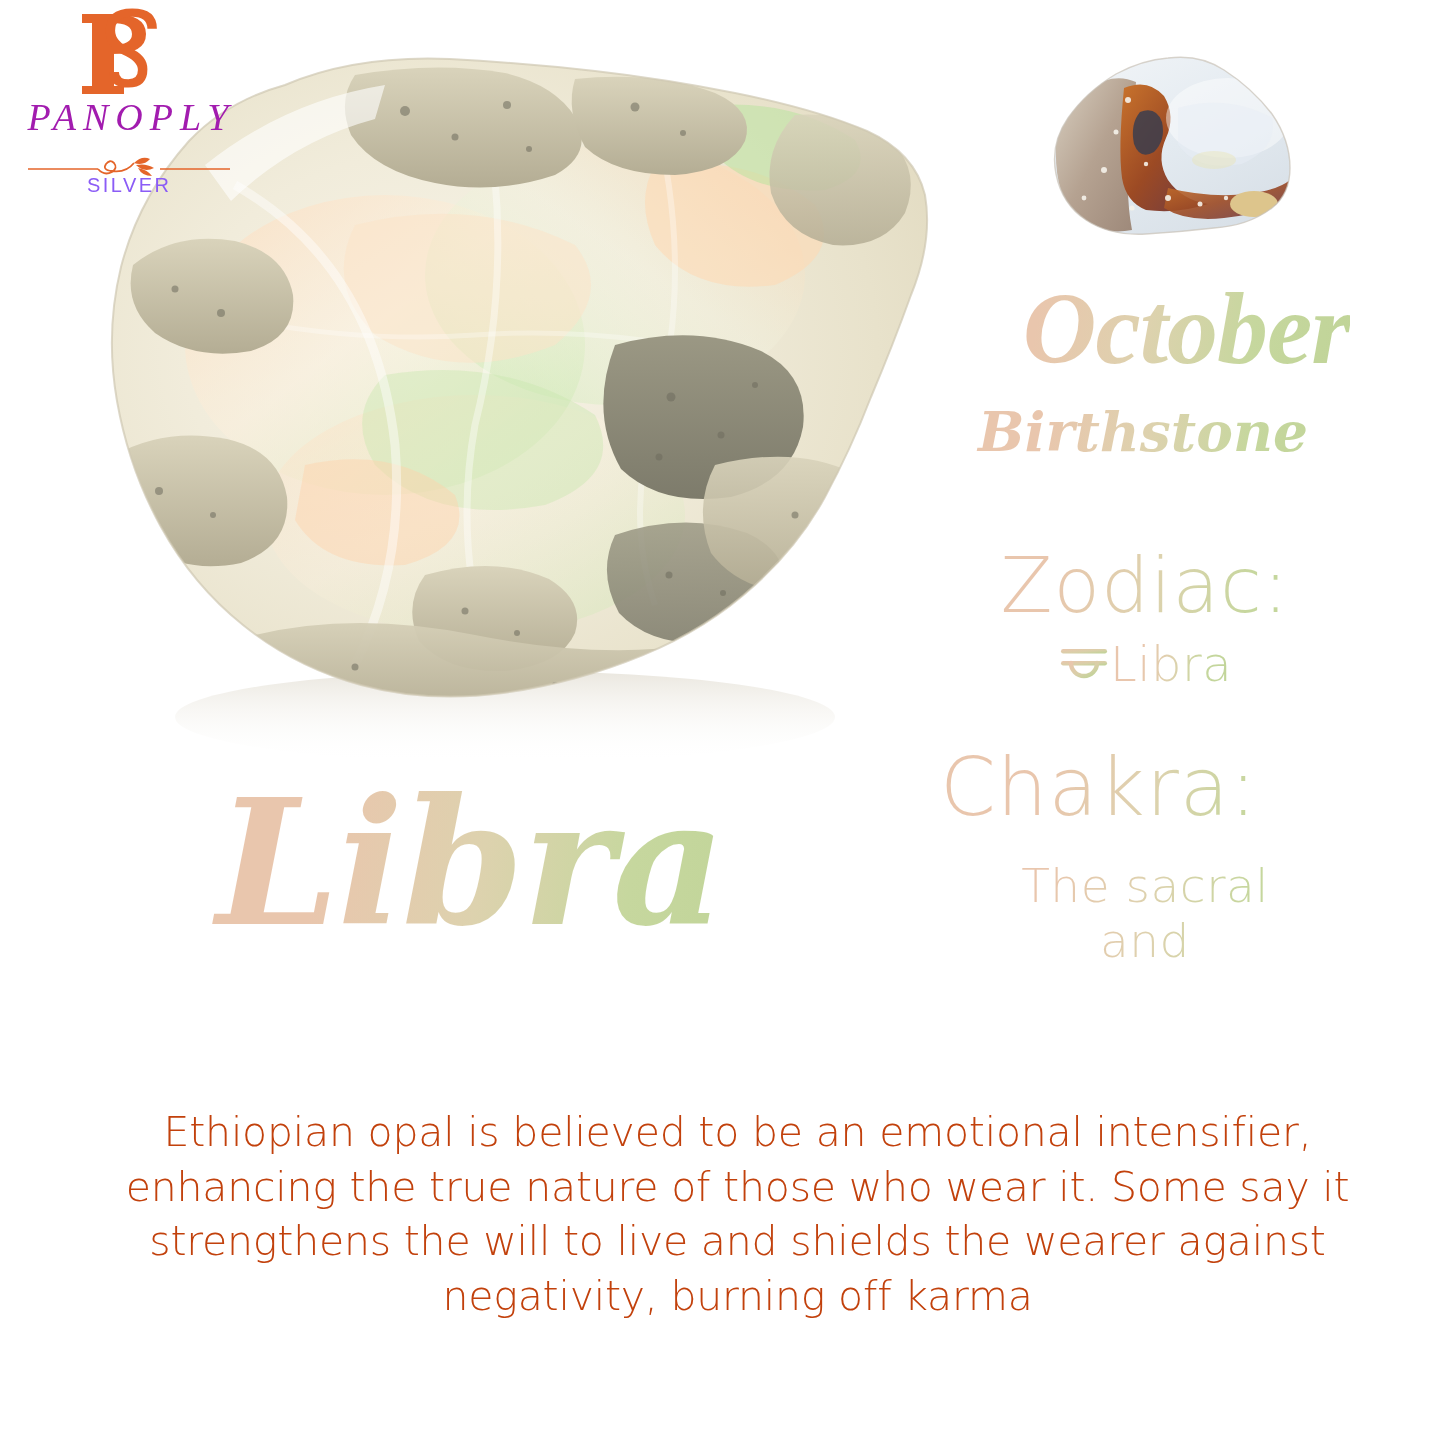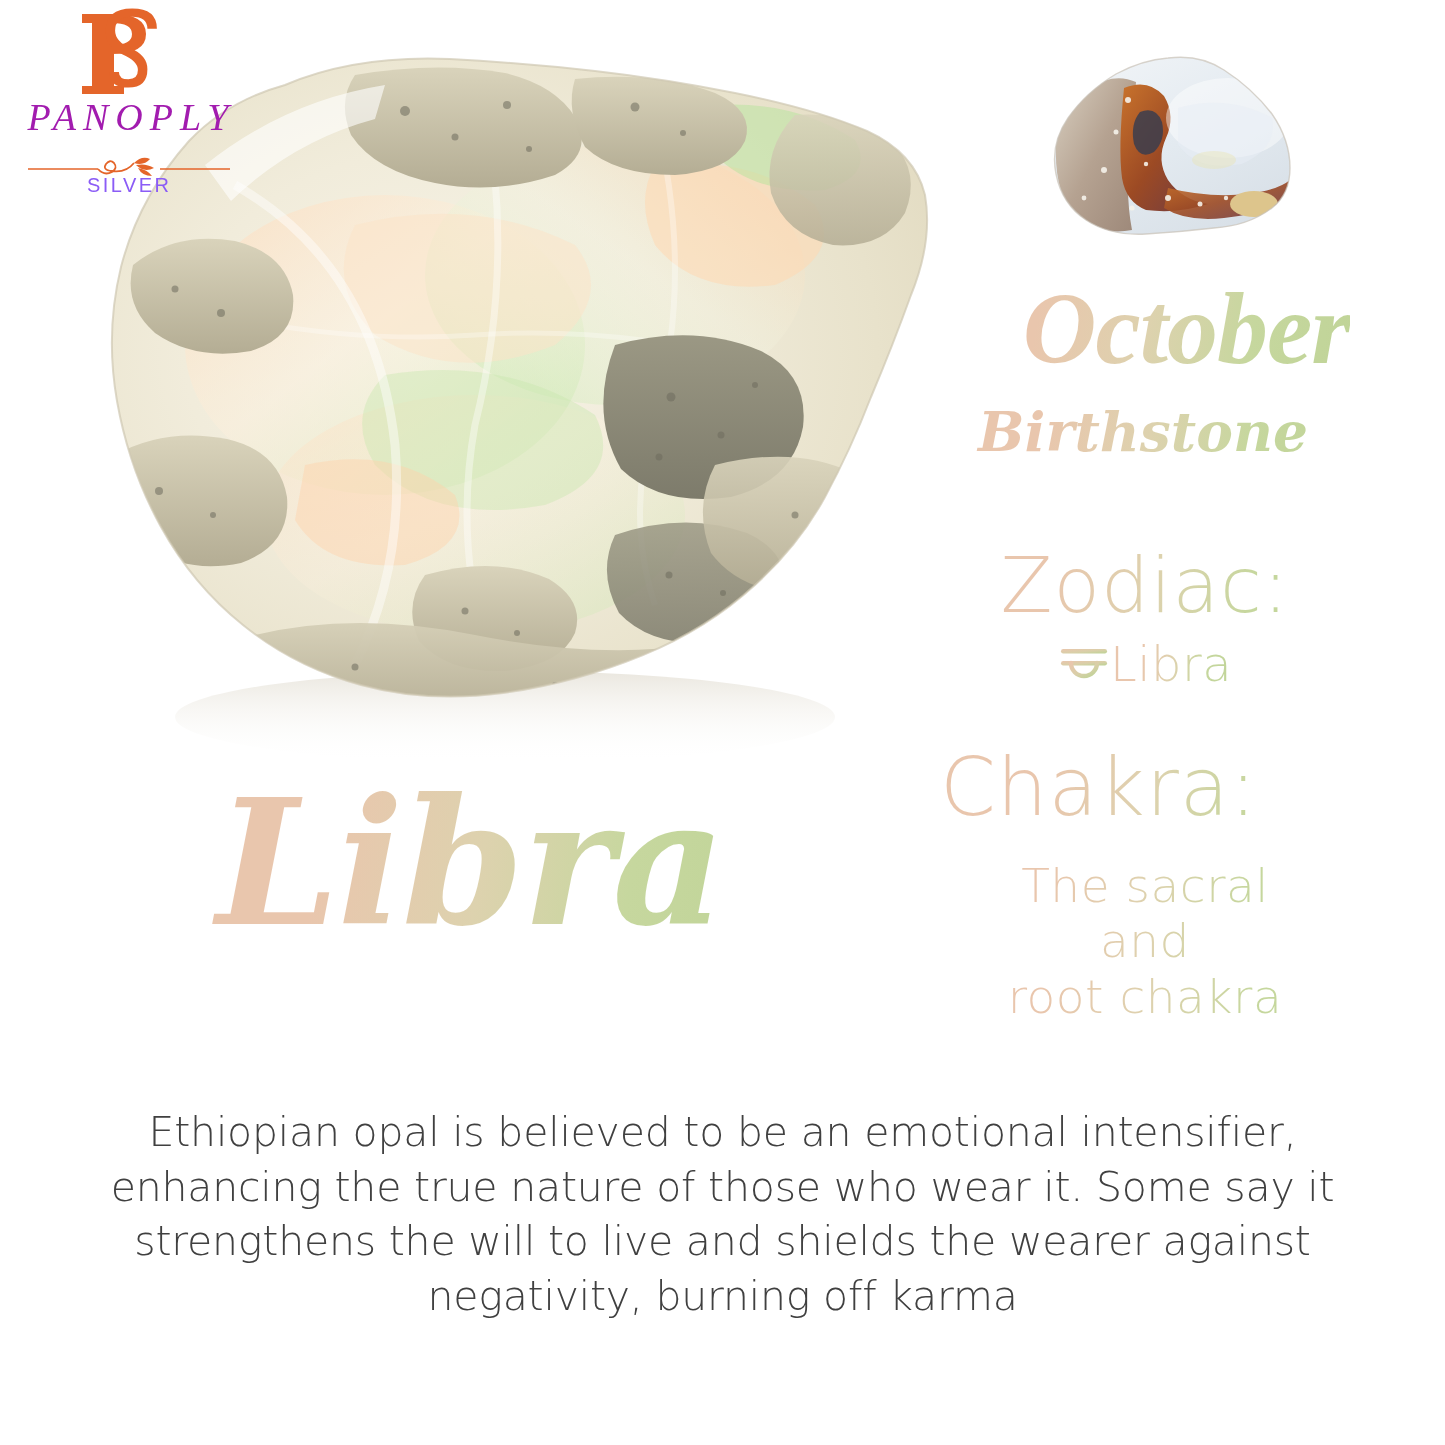--- a/index.html
+++ b/index.html
@@ -197,29 +197,29 @@
     font-style: italic;
     font-weight: 700;
     font-size: 175px;
     line-height: 1;
     letter-spacing: -2px;
     z-index: 30;
   }
 
   .description {
     position: absolute;
-    left: 45px;
+    left: 60px;
     top: 1105px;
     width: 1355px;
     text-align: center;
     font-family: "DejaVu Sans", sans-serif;
     font-weight: 300;
     font-size: 41px;
     line-height: 1.33;
-    color: #404040;
+    color: #c2410c;
     letter-spacing: -0.2px;
     z-index: 30;
   }
 </style>
 </head>
 <body>
 
 <div class="logo">
 
   <div class="logo-mark">
@@ -449,18 +449,17 @@
     </svg>
   </span>
   <span class="zodiac-value grad-peach-green">Libra</span>
 </div>
 
 <div class="chakra-head grad-peach-green">Chakra:</div>
 
 <div class="chakra-value">
   <div class="grad-peach-green">The sacral</div>
   <div class="grad-peach-green">and</div>
-  <div class="grad-peach-green">root chakra</div>
 </div>
 
 <div class="stone-name grad-peach-green">Libra</div>
 
 <div class="description">Ethiopian opal is believed to be an emotional intensifier, enhancing the true nature of those who wear it. Some say it strengthens the will to live and shields the wearer against negativity, burning off karma</div>
 
 </body></html>

